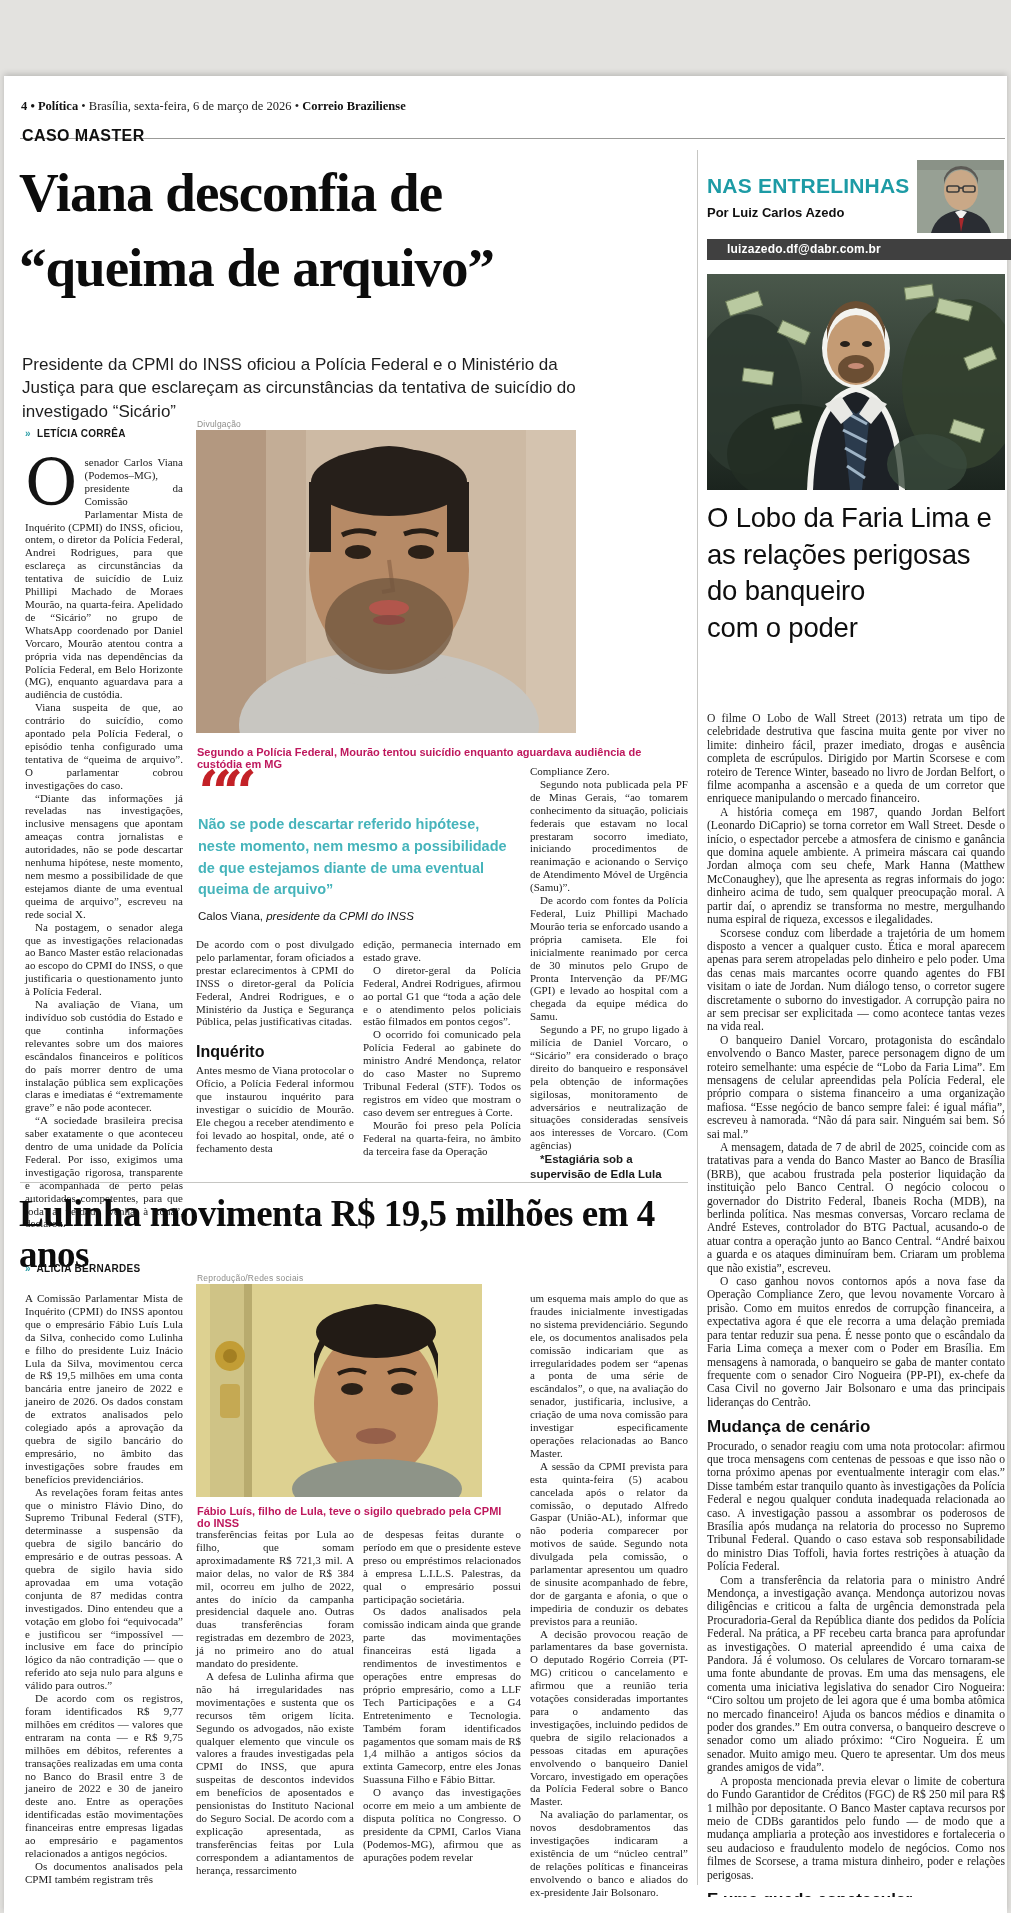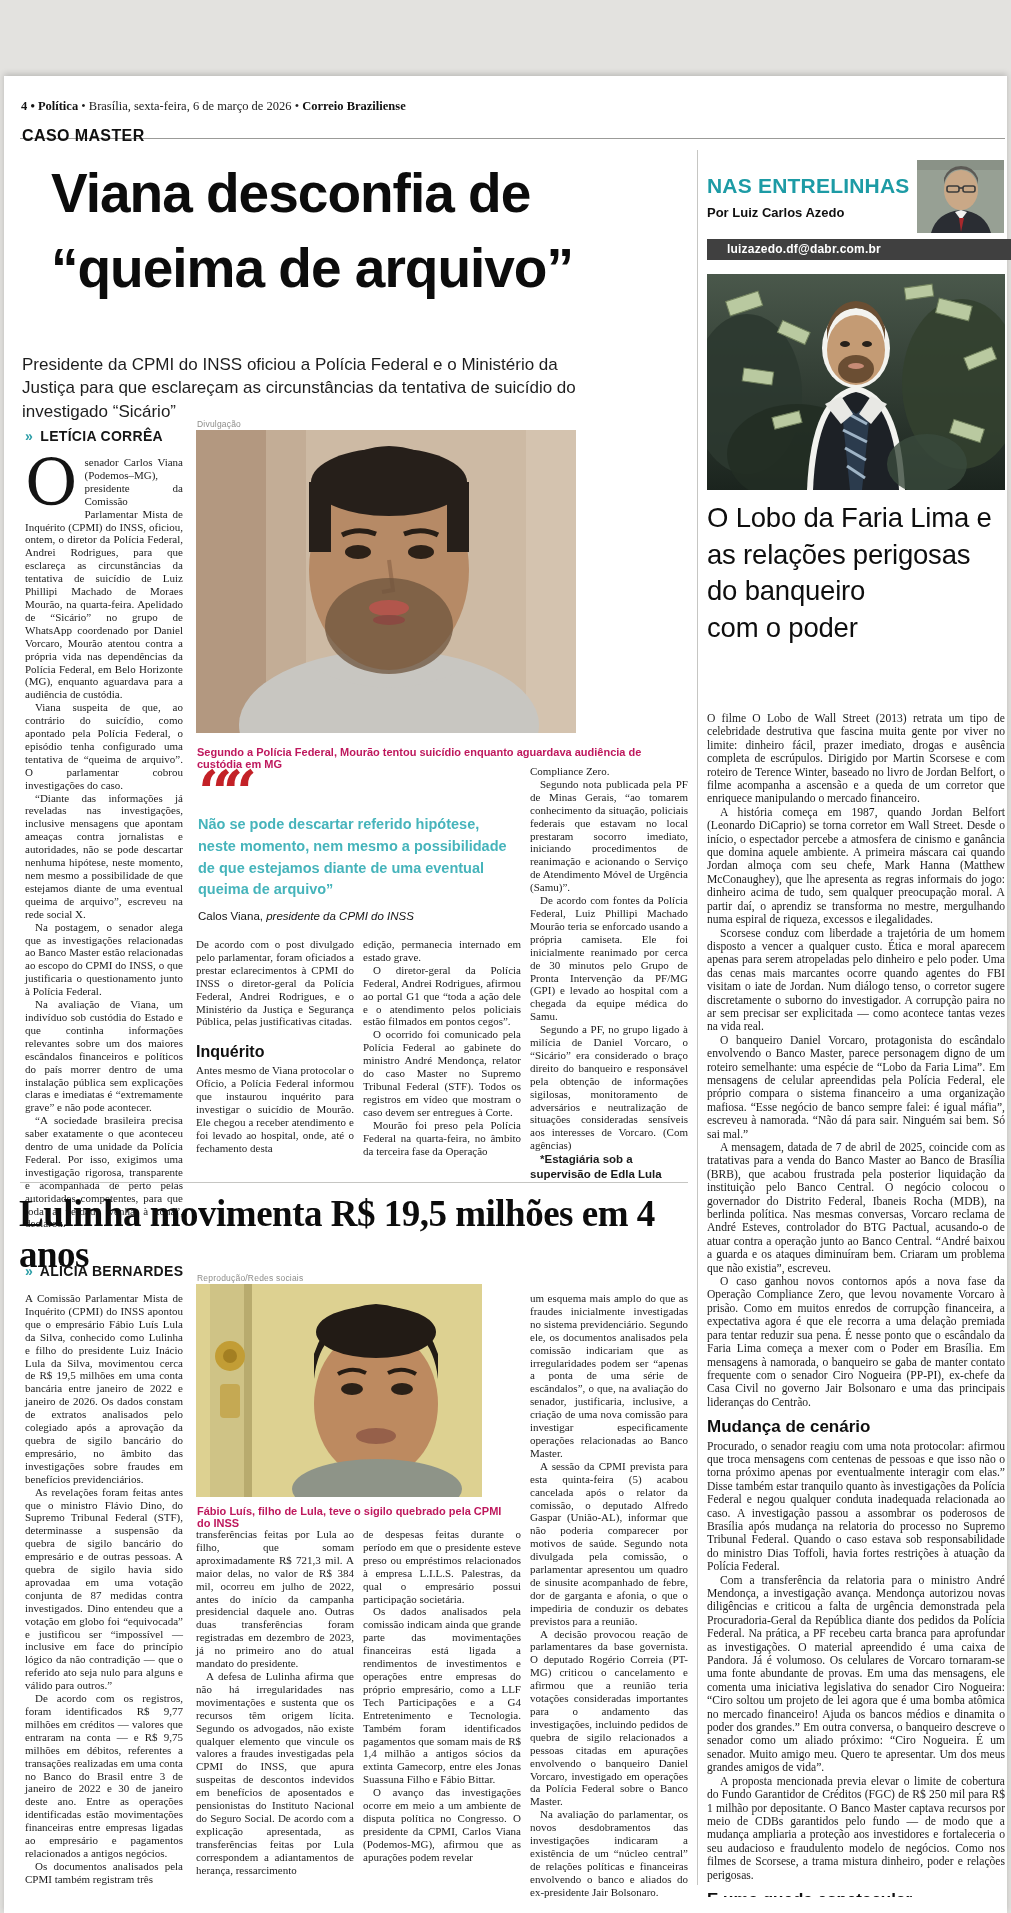--- a/index.html
+++ b/index.html
@@ -16,27 +16,26 @@
   }
   .abs{position:absolute;}
   
   .pg-header{font-size:12.5px;color:#222;font-family:Liberation Serif, serif;}
   .pg-header b{font-weight:700;color:#111;}
   .rule-h{background:#9b9b98;height:1px;}
   .rule-v{background:#c6c6c3;width:1px;}
   
   .kicker{font-size:16px;font-weight:700;letter-spacing:.4px;color:#101010;}
   .h1{
-    font-family:Liberation Sans, sans-serif;
+    font-family:Liberation Serif, serif;
     font-weight:700;font-size:55px;line-height:1.36;letter-spacing:-1px;
     color:#0c0c0c;
-    margin-left:32px;
   }
   .deck{font-size:17px;line-height:1.38;color:#1e1e1e;font-weight:400;}
-  .byline{font-size:14px;font-weight:700;color:#161616;letter-spacing:.3px;}
+  .byline{font-size:10px;font-weight:700;color:#161616;letter-spacing:.3px;}
   .byline .mk{color:#2f9fa8;margin-right:3px;font-weight:700;}
   .bodycol{
     font-family:"Liberation Serif","DejaVu Serif",serif;
     font-size:11px;line-height:12.9px;color:#1b1b1b;
     text-align:justify;hyphens:auto;-webkit-hyphens:auto;
   }
   .bodycol p{margin:0;}
   .bodycol p + p{text-indent:10px;}
   .dropcap{
     float:left;font-family:"DejaVu Serif",serif;font-size:64px;line-height:50px;

